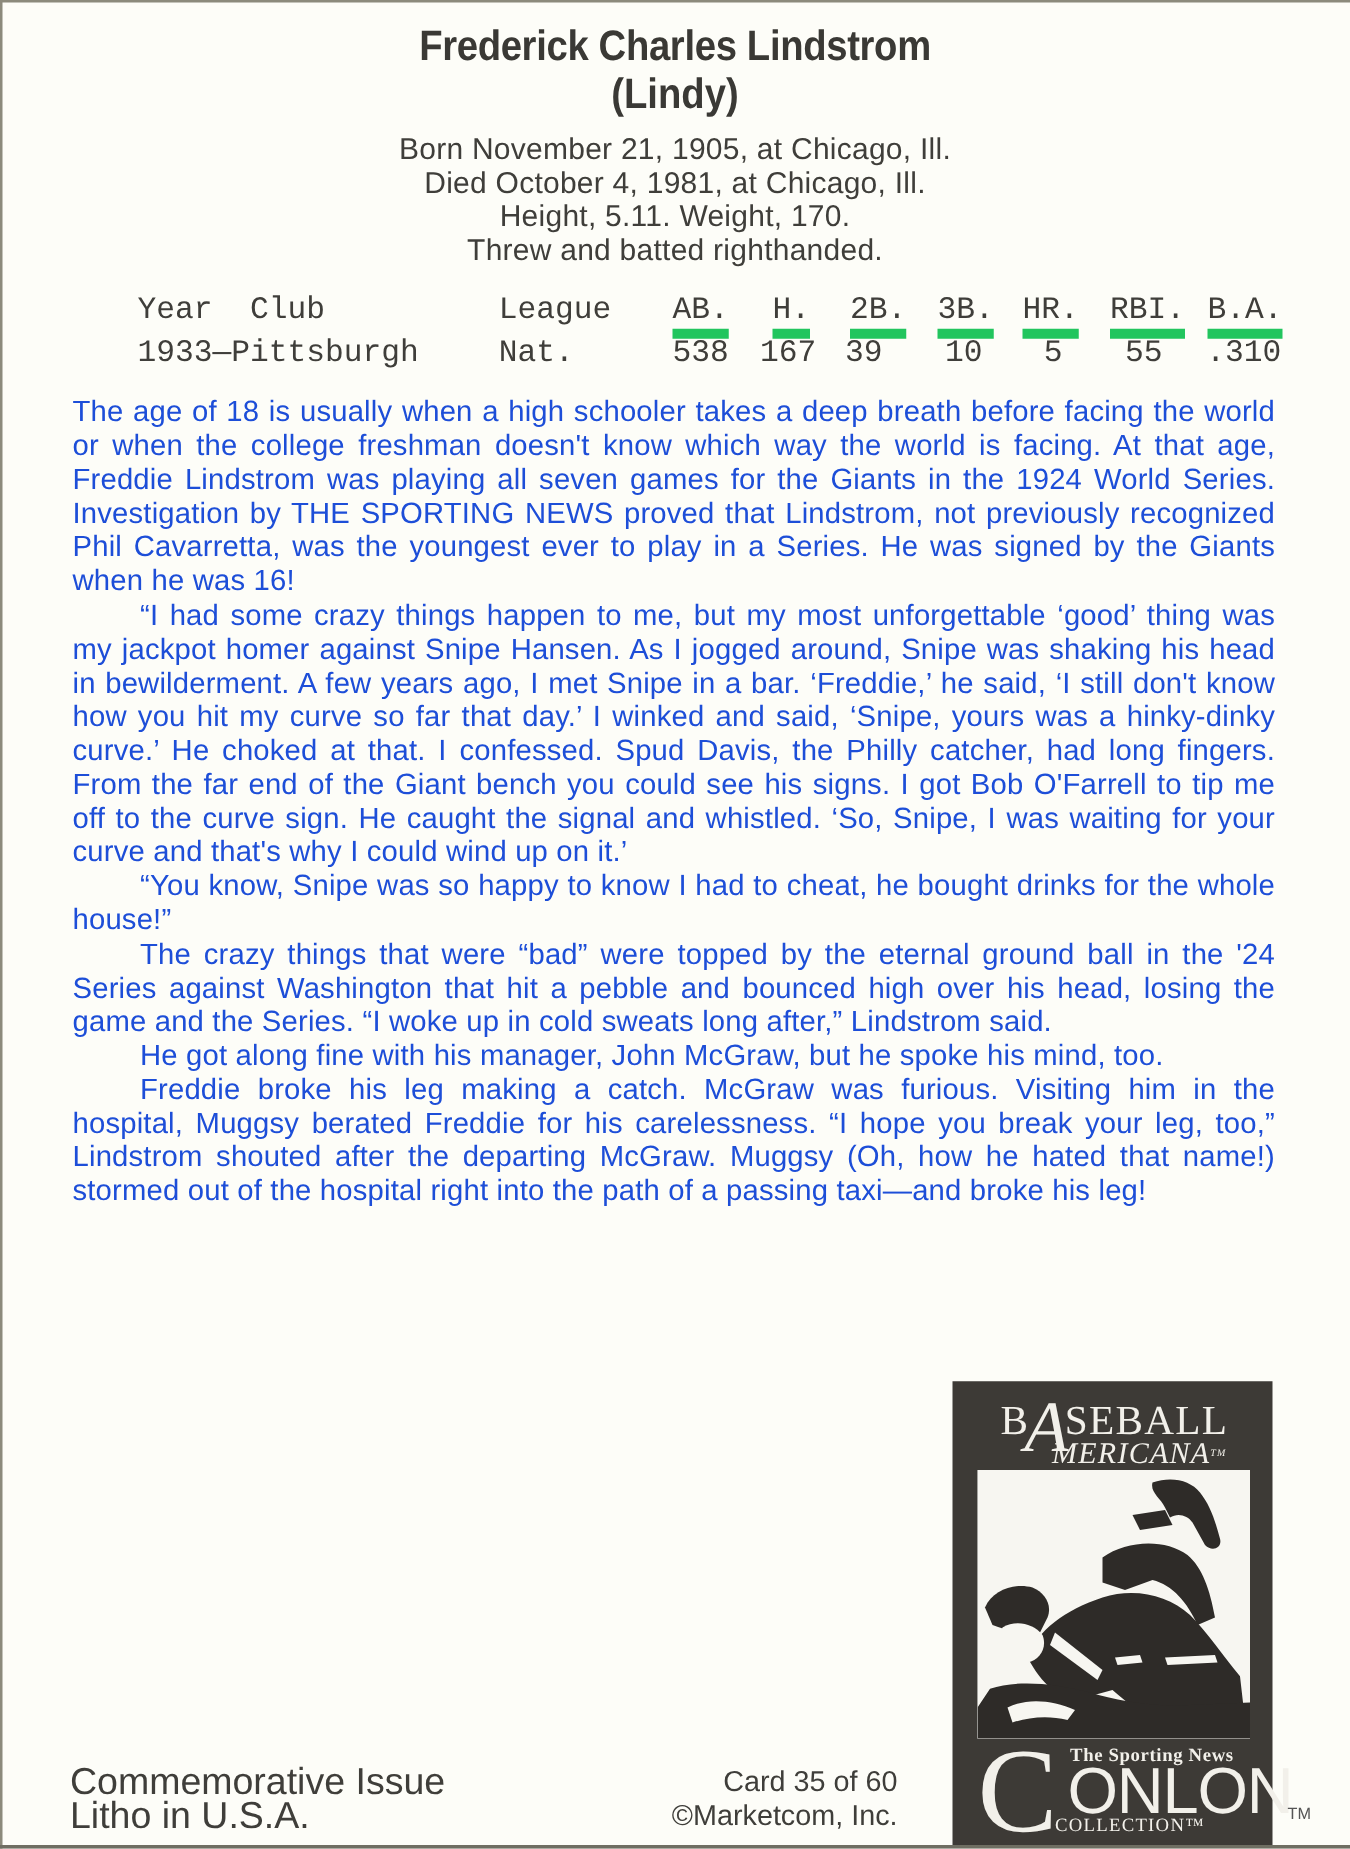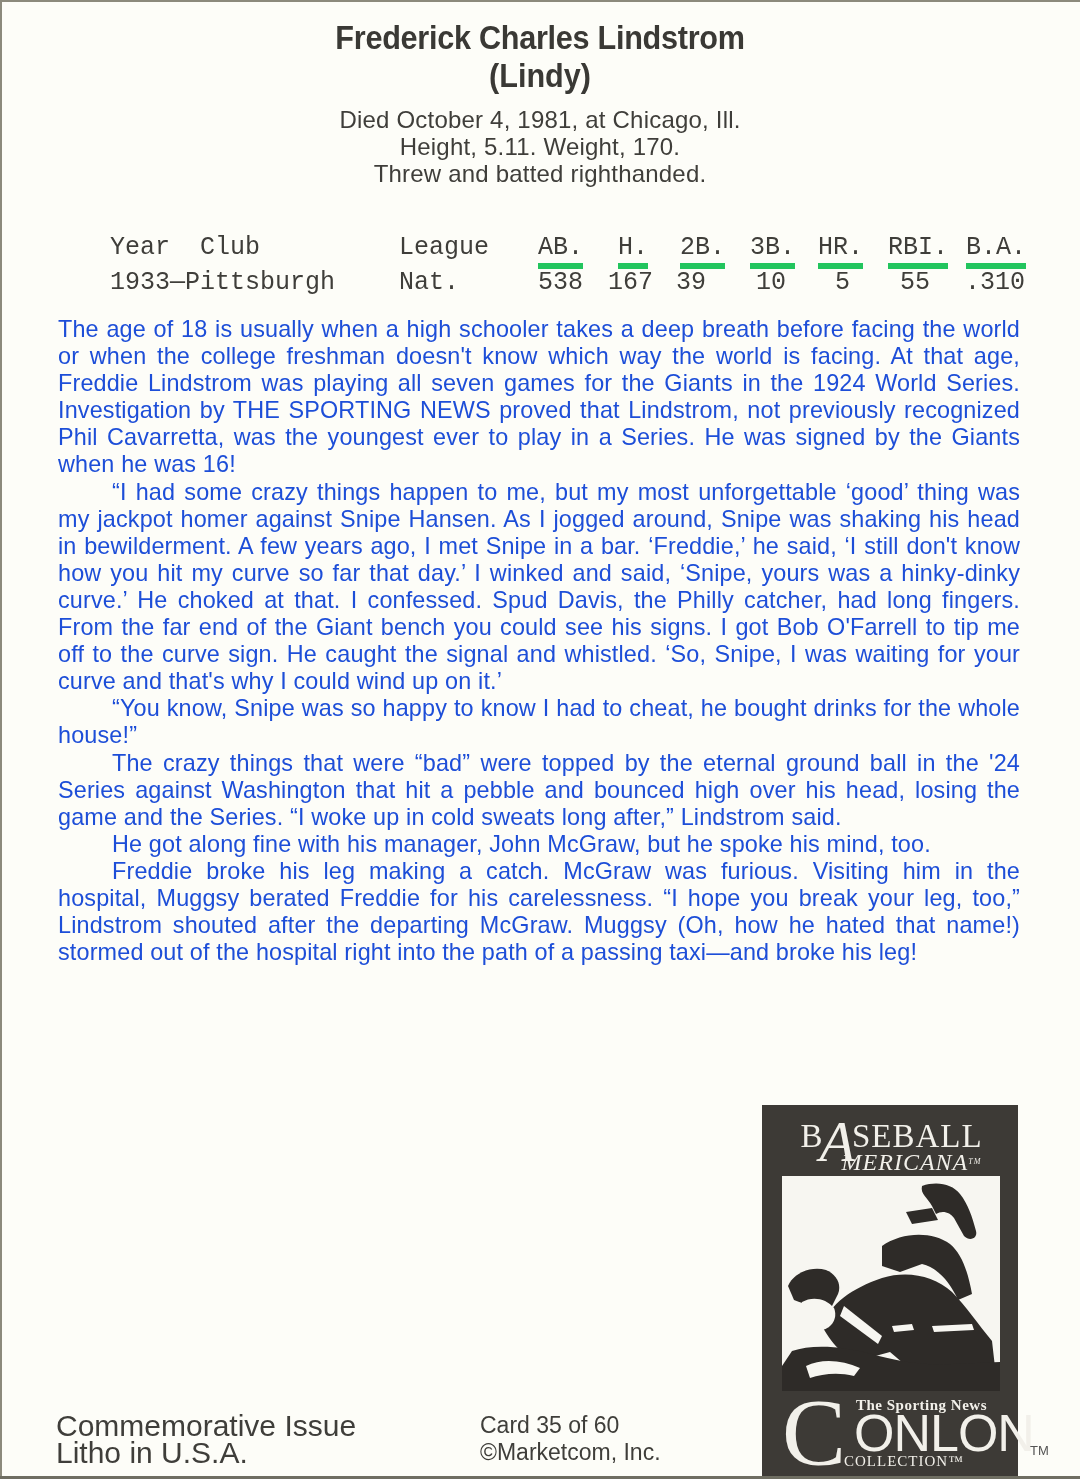--- a/index.html
+++ b/index.html
@@ -29,21 +29,21 @@
     }
     .bio { margin-top: 12px; }
     .bio-line { font-size: 24px; line-height: 27px; color: #3f3e3a; letter-spacing: 0.2px; }
 
     .stats {
       position: absolute; left: 110px; top: 233px; width: 915px;
       font-size: 25px; color: #3f3e3a;
     }
     .stats-row { position: relative; height: 35px; font-family: Liberation Mono, monospace; }
     .stats-row span { position: absolute; top: 0; white-space: nowrap; }
-    .hdr-underline { border-bottom: 6px solid #22c55e; padding-bottom: 1px; }
+    .hdr-underline { border-bottom: 8px solid #22c55e; padding-bottom: 1px; }
 
     .body-text {
       position: absolute; left: 58px; top: 316px; width: 962px;
       font-size: 23.4px; line-height: 27.1px; color: #1d4ed8;
       text-align: justify;
       letter-spacing: 0.15px;
     }
     .body-text p { margin: 0; }
     .body-text p.indent { text-indent: 54px; }
 
@@ -78,33 +78,34 @@
       position: absolute; left: 92px; top: 20px;
       font-family: Liberation Sans, sans-serif; font-size: 52px; line-height: 40px; letter-spacing: -1px;
     }
     .collection-word {
       position: absolute; left: 82px; top: 60px;
       font-family: "Liberation Serif", serif; font-size: 15px; letter-spacing: 1px;
     }
     .tm-mark { position: absolute; left: 1030px; top: 1443px; font-size: 13px; color: #555; }
 
     .footer-left { position: absolute; left: 56px; top: 1412px; font-size: 30px; line-height: 27px; color: #3f3e3a; }
-    .footer-center { position: absolute; left: 480px; top: 1412px; width: 238px; font-size: 23px; line-height: 27px; color: #3f3e3a; }
+    .footer-center { position: absolute; left: 480px; top: 1412px; width: 238px; text-align: right; font-size: 23px; line-height: 27px; color: #3f3e3a; }
   </style>
 </head>
 <body>
 
 <div class="card-edge-top"></div>
 <div class="card-edge-left"></div>
 <div class="card-edge-bottom"></div>
 
 <div class="header">
   <div class="name">Frederick Charles Lindstrom</div>
   <div class="nickname">(Lindy)</div>
   <div class="bio">
+    <div class="bio-line">Born November 21, 1905, at Chicago, Ill.</div>
     <div class="bio-line">Died October 4, 1981, at Chicago, Ill.</div>
     <div class="bio-line">Height, 5.11. Weight, 170.</div>
     <div class="bio-line">Threw and batted righthanded.</div>
   </div>
 </div>
 
 <div class="stats">
   <div class="stats-row">
     <span style="left:0">Year</span>
     <span style="left:90px">Club</span>

